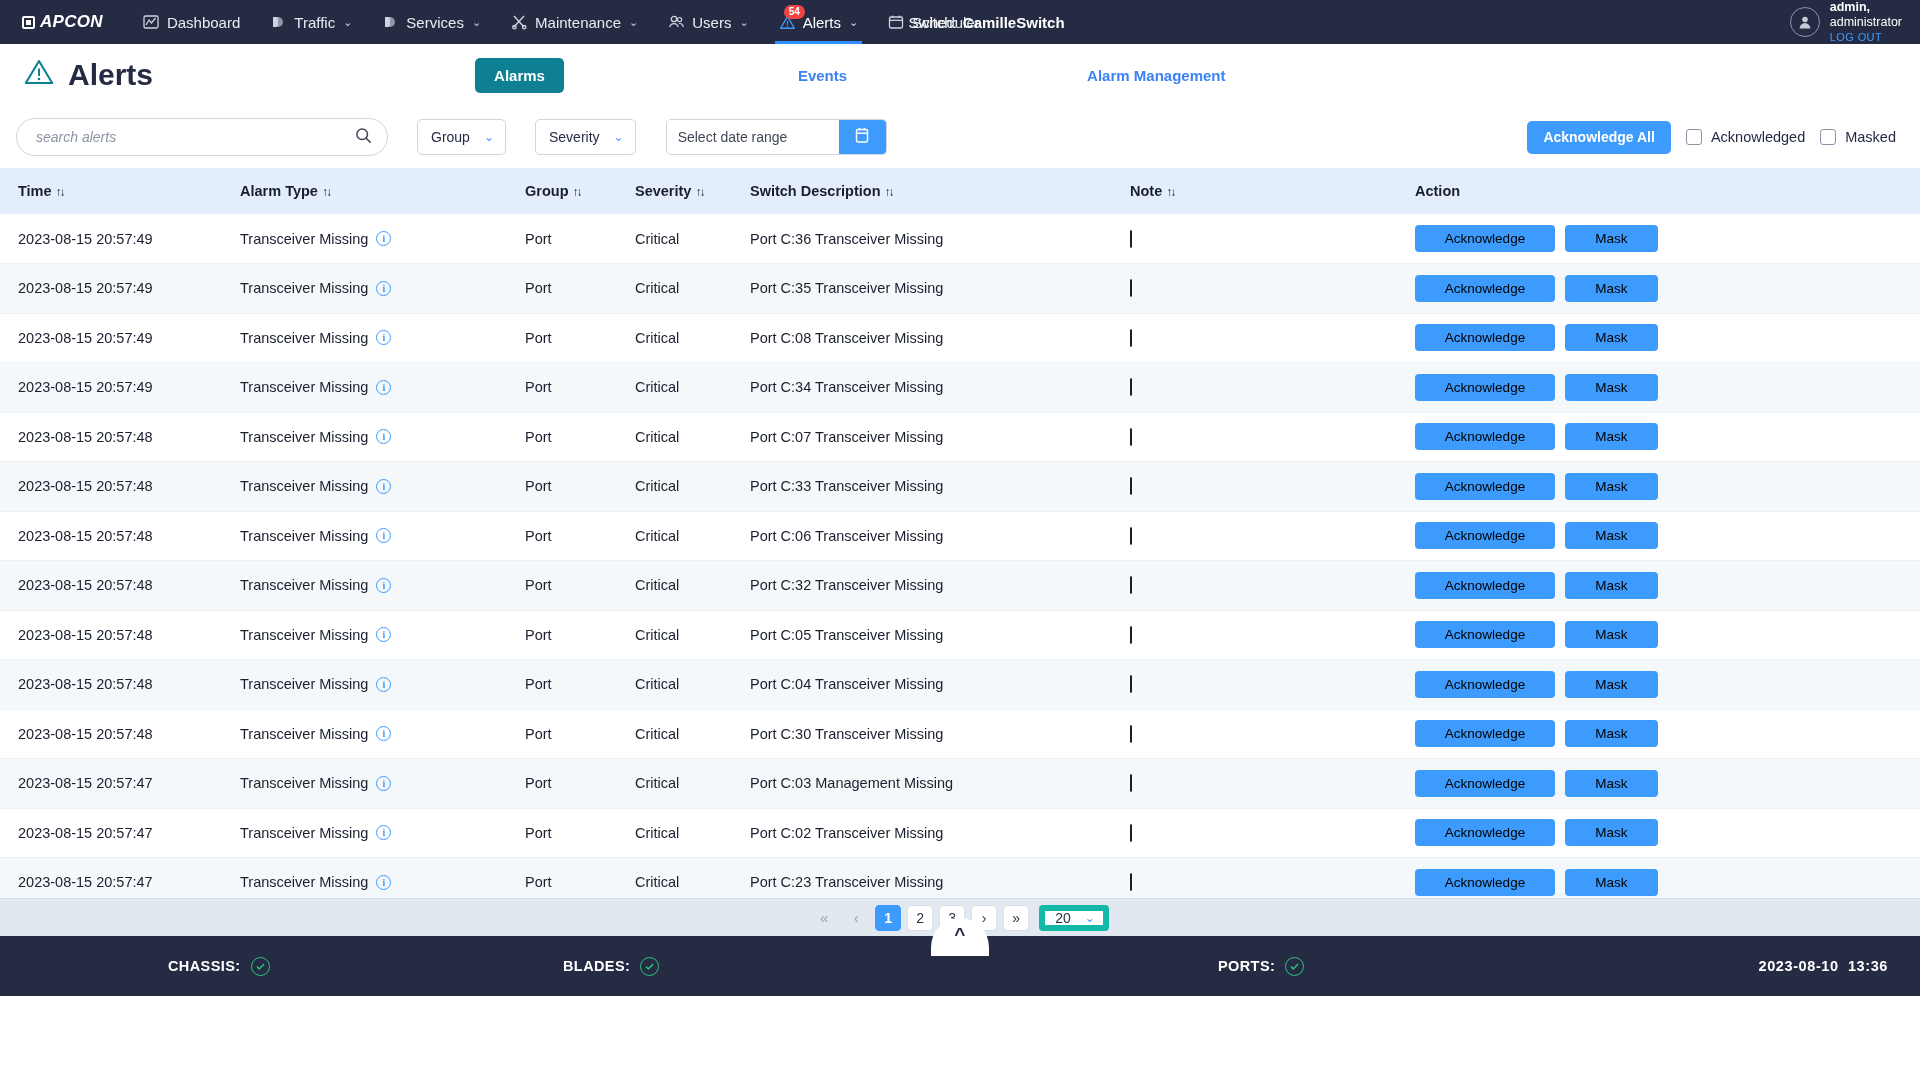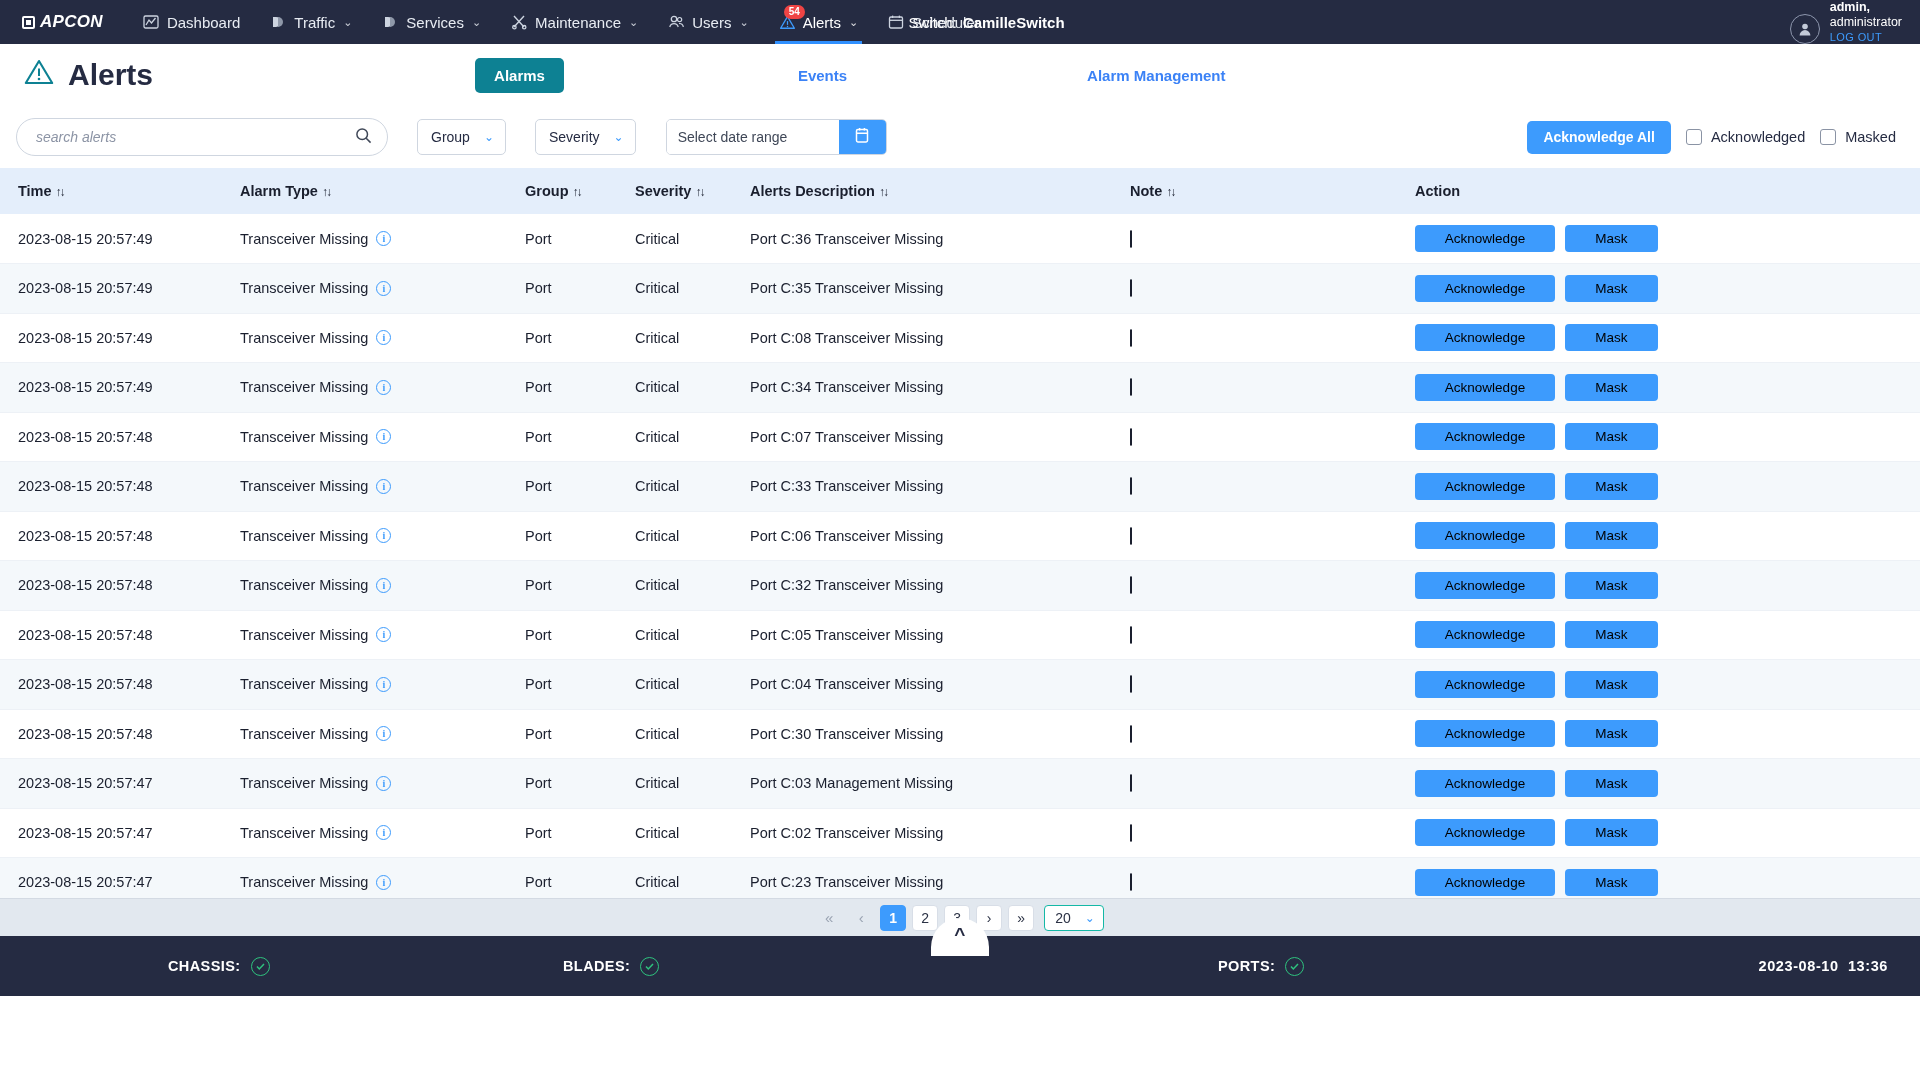--- a/index.html
+++ b/index.html
@@ -52,21 +52,21 @@
     position: absolute; top: -9px; left: 5px;
     background: #ef4444; color: #fff; font-size: 10px; font-weight: bold;
     border-radius: 9px; padding: 1px 5px; line-height: 1.25;
   }
   .switchlabel {
     position: absolute; left: 50%; transform: translateX(-33%);
     color: #fff; font-size: 15px; white-space: nowrap;
   }
   .switchlabel b { font-weight: bold; margin-left: 6px; }
   .userbox {
-    margin-left: auto; display: flex; align-items: flex-end; gap: 10px;
+    margin-left: auto; display: flex; align-items: center; gap: 10px;
   }
   .avatar {
     width: 30px; height: 30px; border-radius: 50%;
     border: 1.6px solid #8d96ad; display: flex; align-items: center;
     justify-content: center; flex: none;
   }
   .usertext { color: #fff; font-size: 12.5px; line-height: 1.22; }
   .usertext .nm { font-weight: bold; }
   .usertext .logout { color: #3d9bfd; font-size: 11px; letter-spacing: .4px; cursor: pointer; }
 
@@ -190,21 +190,21 @@
     gap: 6px; border-top: 1px solid #d3dae3;
   }
   .pg {
     min-width: 26px; height: 26px; border-radius: 4px; background: #fff;
     border: 1px solid #d8dee7; display: flex; align-items: center; justify-content: center;
     font-size: 14px; color: #2b3245; cursor: pointer; padding: 0 6px;
   }
   .pg.arrow { background: transparent; border: none; color: #9aa3b2; font-size: 15px; }
   .pg.active { background: #3d9bfd; color: #fff; border-color: #3d9bfd; font-weight: bold; }
   .pgsize {
-    height: 26px; background: #fff; border: 1px solid #14b8a6; border-radius: 4px;
+    height: 26px; background: #fff; border: 6px solid #14b8a6; border-radius: 4px;
     display: flex; align-items: center; gap: 14px; padding: 0 8px 0 10px;
     font-size: 14px; color: #2b3245; cursor: pointer; margin-left: 4px;
   }
   .pgsize .chev { color: #3d9bfd; font-size: 12px; }
 
   
   .footer {
     height: 60px; background: #252b42; display: flex; align-items: center;
     position: relative; color: #fff; font-size: 14.5px; font-weight: bold;
     letter-spacing: .4px;
@@ -414,21 +414,21 @@
         <th class="c-type">
           <span>Alarm Type</span><span class="sortico">↑↓</span>
         </th>
         <th class="c-group">
           <span>Group</span><span class="sortico">↑↓</span>
         </th>
         <th class="c-sev">
           <span>Severity</span><span class="sortico">↑↓</span>
         </th>
         <th class="c-desc">
-          <span>Alerts Description</span><span class="sortico">↑↓</span>
+          <span>Switch Description</span><span class="sortico">↑↓</span>
         </th>
         <th class="c-note">
           <span>Note</span><span class="sortico">↑↓</span>
         </th>
         <th class="c-act">
           <span>Action</span>
         </th>
       </tr>
     </thead>
     <tbody id="tbody">

